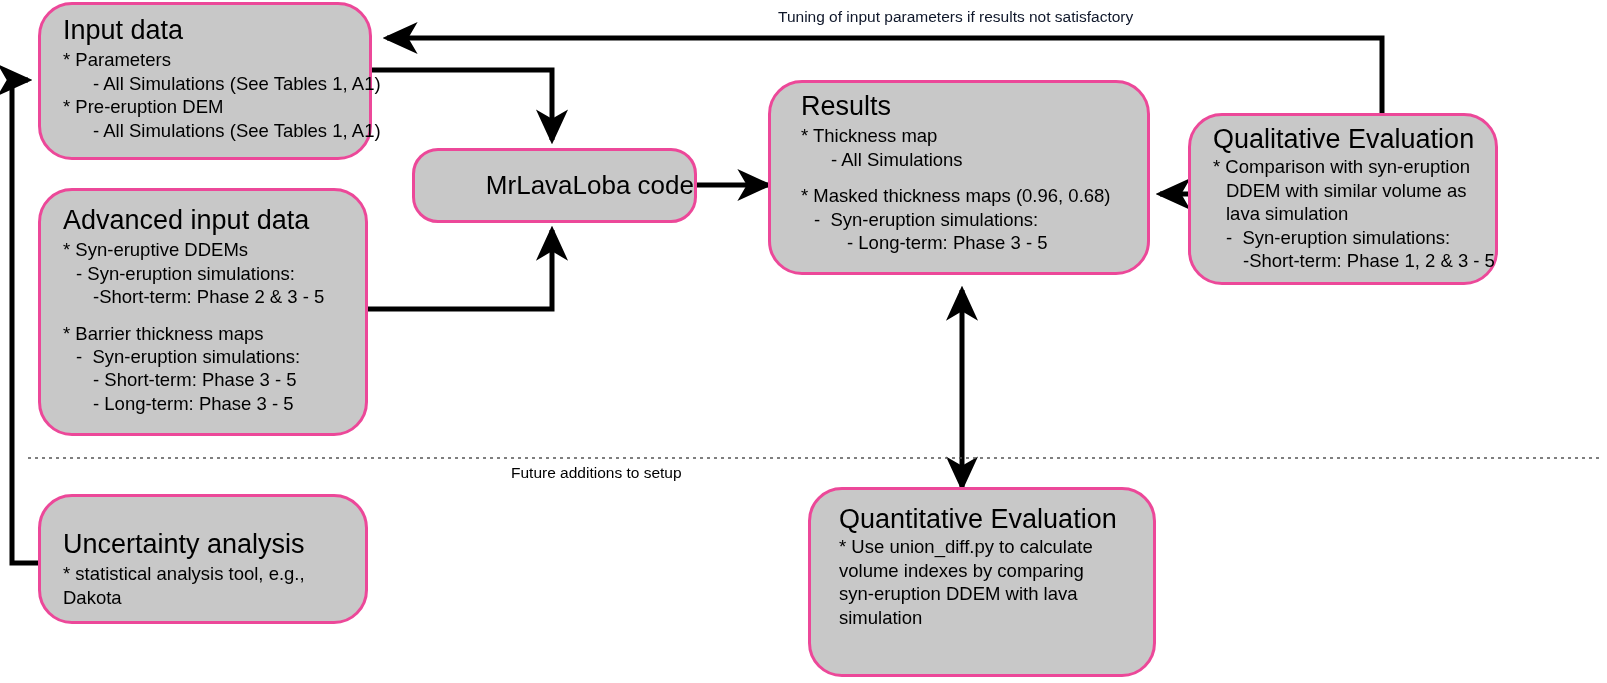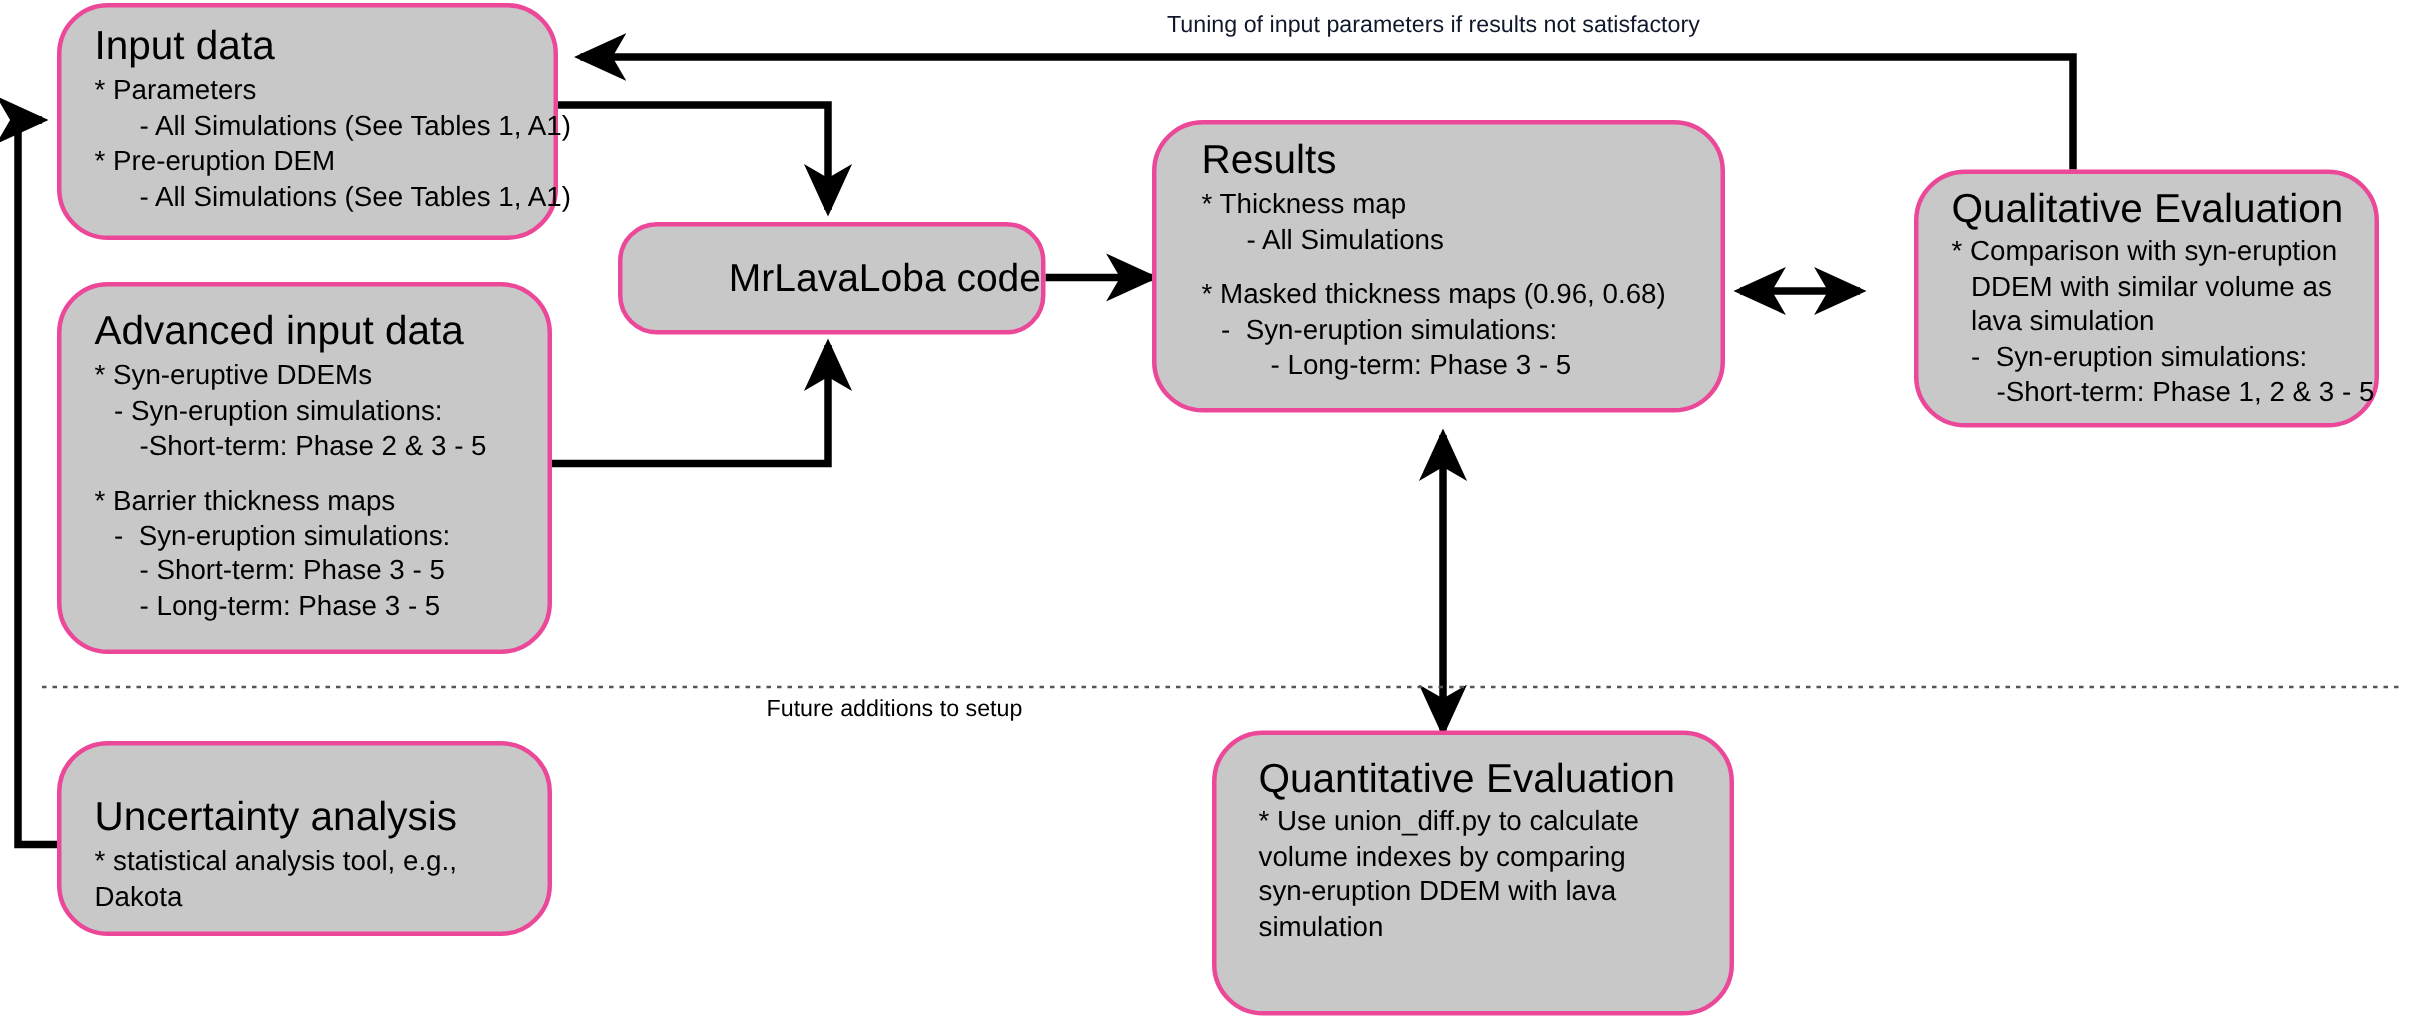--- a/index.html
+++ b/index.html
@@ -136,21 +136,21 @@
   <div class="node" style="left:768px; top:80px; width:382px; height:195px; padding-top:8px; padding-left:30px;">
     <div class="node-title">Results</div>
     <div class="body-line">* Thickness map</div>
     <div class="body-line indent-2">- All Simulations</div>
     <div class="body-line blank"></div>
     <div class="body-line">* Masked thickness maps (0.96, 0.68)</div>
     <div class="body-line indent-1">-  Syn-eruption simulations:</div>
     <div class="body-line indent-3">- Long-term: Phase 3 - 5</div>
   </div>
 
-  <div class="node" style="left:1276px; top:113px; width:310px; height:172px; padding-top:8px; ">
+  <div class="node" style="left:1188px; top:113px; width:310px; height:172px; padding-top:8px; ">
     <div class="node-title small-gap">Qualitative Evaluation</div>
     <div class="body-line">* Comparison with syn-eruption</div>
     <div class="body-line indent-1">DDEM with similar volume as</div>
     <div class="body-line indent-1">lava simulation</div>
     <div class="body-line indent-1">-  Syn-eruption simulations:</div>
     <div class="body-line indent-2">-Short-term: Phase 1, 2 &amp; 3 - 5</div>
   </div>
 
   <div class="node" style="left:808px; top:487px; width:348px; height:190px; padding-top:14px; padding-left:28px;">
     <div class="node-title small-gap">Quantitative Evaluation</div>

